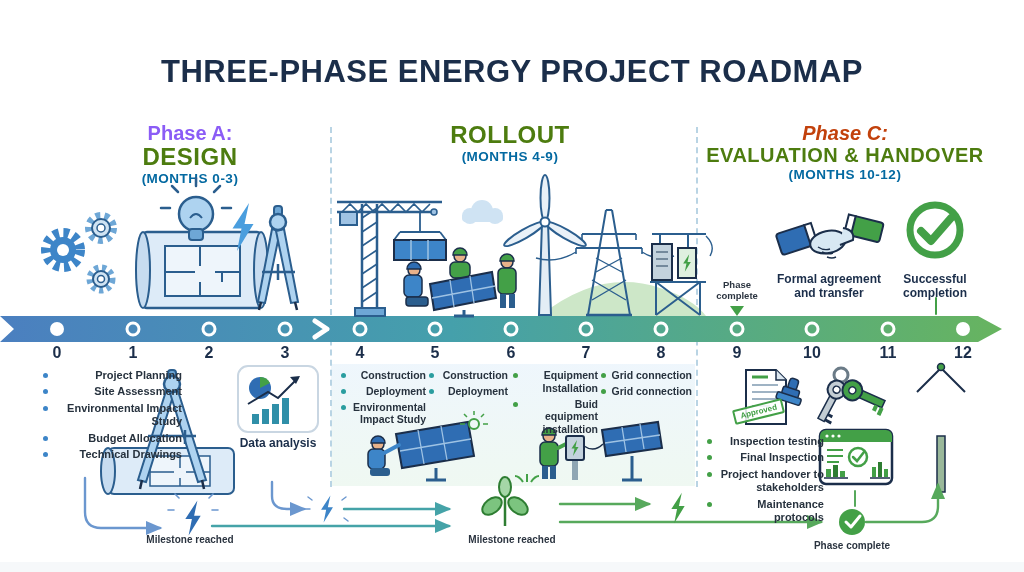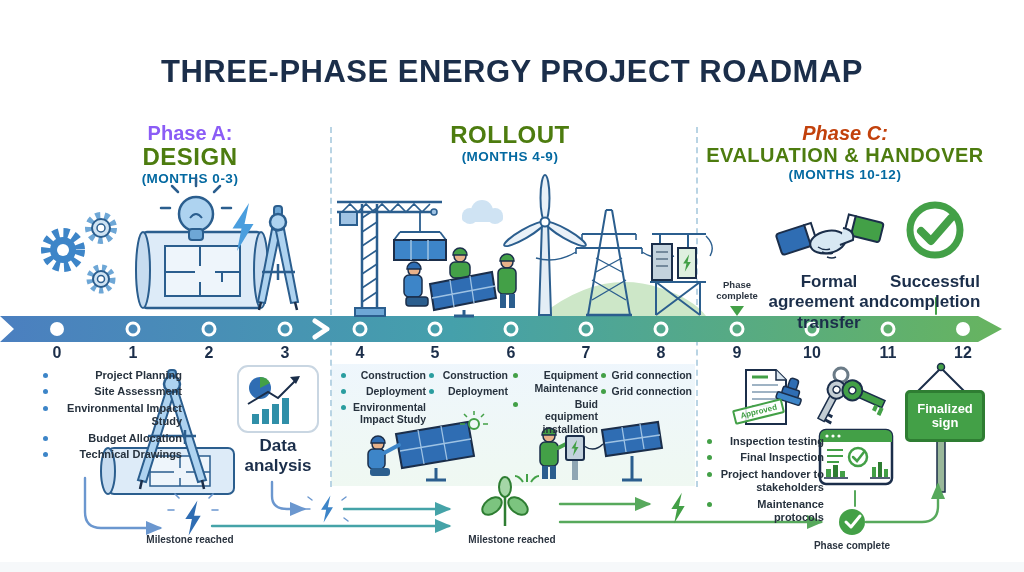--- a/index.html
+++ b/index.html
@@ -23,21 +23,21 @@
     background:linear-gradient(90deg,#4b7fc0 0%,#45a0ab 45%,#67b45f 100%);
     clip-path:polygon(0 0,calc(100% - 24px) 0,100% 50%,calc(100% - 24px) 100%,0 100%,14px 50%);}
   .month-num{top:312px;width:30px;font-size:16px;font-weight:800;color:#1b2e4a;text-align:center;}
 
   .bullets{list-style:none;margin:0;padding:0;font-size:11px;font-weight:700;color:#27323e;line-height:1.22;}
   .bullets li{position:relative;padding-left:11px;margin-bottom:3px;text-align:right;}
   .bullets li::before{content:"";position:absolute;left:1px;top:4px;width:5px;height:5px;border-radius:50%;background:var(--dot,#3d85c8);}
   .dots-blue{--dot:#3d85c8;}.dots-teal{--dot:#2a9d9f;}.dots-green{--dot:#43a047;}
   .bullets.b{font-size:10.5px;}
 
-  .cap{font-size:17px;font-weight:700;color:#1b2e4a;line-height:1.2;}
+  .cap{font-size:12px;font-weight:700;color:#1b2e4a;line-height:1.2;}
   .small-label{font-size:10px;font-weight:700;color:#2b3440;line-height:1.2;}
   .tiny-label{font-size:9.5px;font-weight:700;color:#2b3440;line-height:1.15;}
 
   .phaseb-panel{left:331px;top:332px;width:364px;height:122px;
     background:linear-gradient(180deg,rgba(225,239,250,.55),rgba(226,243,231,.55));}
 
   .sign-board{left:905px;top:358px;width:74px;height:46px;background:#43a047;border:3px solid #2e7d32;
     border-radius:5px;color:#fff;font-size:13px;font-weight:800;display:flex;align-items:center;justify-content:center;line-height:1.1;}
   .approved-chip{left:733px;top:372px;transform:rotate(-14deg);border:2px solid #43a047;color:#43a047;
     background:rgba(255,255,255,.85);font-size:8px;font-weight:800;padding:1px 5px;border-radius:2px;}
@@ -410,33 +410,32 @@
   <ul class="abs bullets b dots-teal" style="left:340px;top:337px;width:86px;">
     <li>Construction</li>
     <li>Deployment</li>
     <li>Environmental Impact Study</li>
   </ul>
   <ul class="abs bullets b dots-teal" style="left:428px;top:337px;width:80px;">
     <li>Construction</li>
     <li>Deployment</li>
   </ul>
   <ul class="abs bullets b dots-green" style="left:512px;top:337px;width:86px;">
-    <li>Equipment Maintenance</li>
+    <li>Equipment Installation</li>
     <li>Buid equipment installation</li>
   </ul>
   <ul class="abs bullets b dots-green" style="left:600px;top:337px;width:92px;">
     <li>Grid connection</li>
     <li>Grid connection</li>
   </ul>
 
   <div class="abs cap ctr" style="left:768px;top:240px;width:122px;">Formal agreement and transfer</div>
   <div class="abs cap ctr" style="left:885px;top:240px;width:100px;">Successful completion</div>
 
   <div class="abs approved-chip">Approved</div>
-  <div class="abs sign-board ctr">Finalized sign</div>
 
   <ul class="abs bullets dots-green" style="left:706px;top:403px;width:118px;">
     <li>Inspection testing</li>
     <li>Final Inspection</li>
     <li>Project handover to stakeholders</li>
     <li>Maintenance protocols</li>
   </ul>
 
   <div class="abs small-label ctr" style="left:130px;top:502px;width:120px;">Milestone reached</div>
   <div class="abs small-label ctr" style="left:452px;top:502px;width:120px;">Milestone reached</div>

